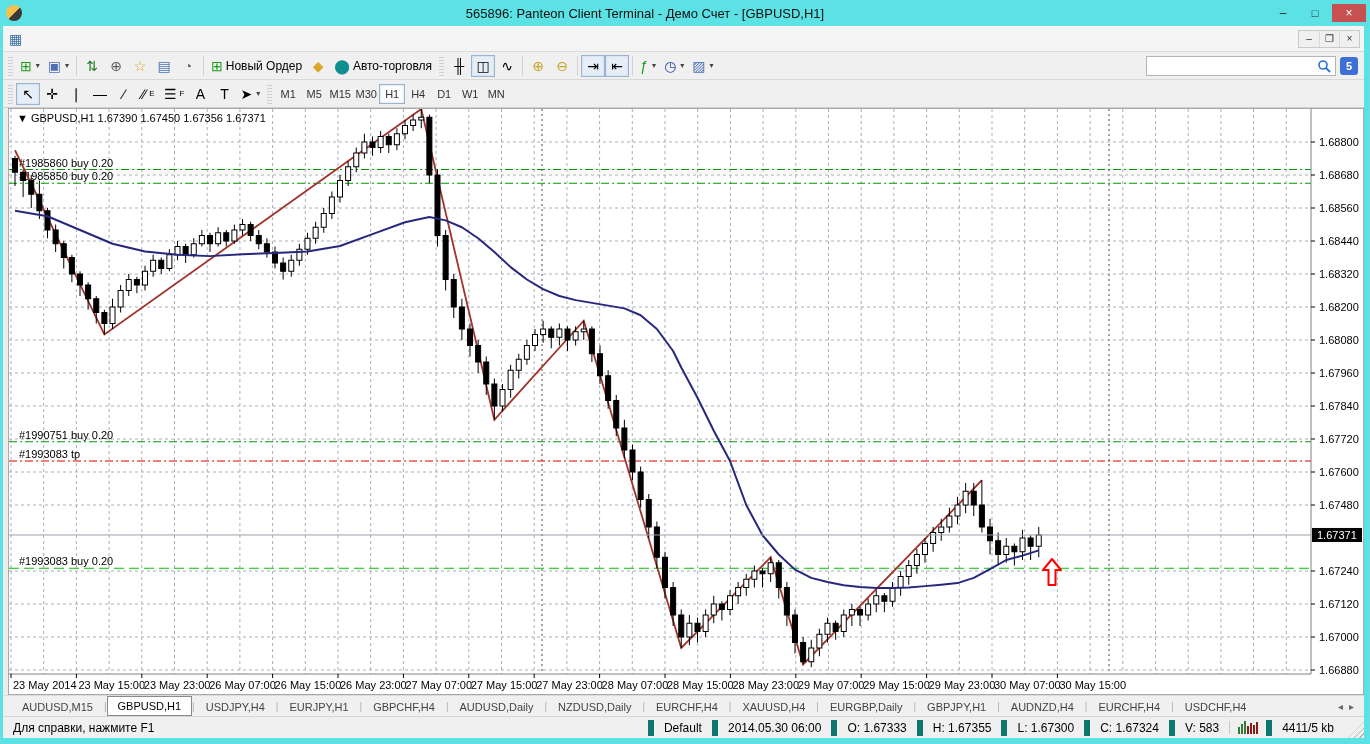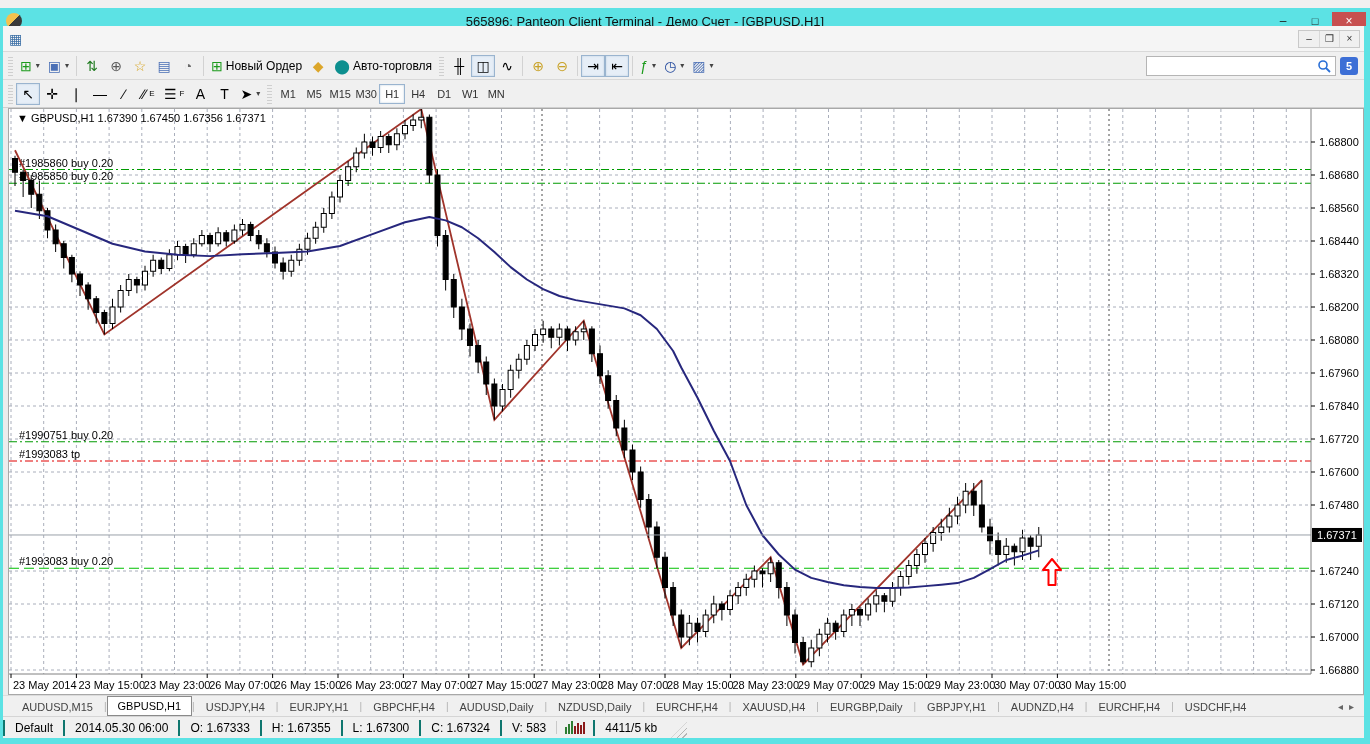--- a/index.html
+++ b/index.html
@@ -1,20 +1,20 @@
 <!DOCTYPE html>
 <html><head>
 <meta charset="utf-8">
 <style>
   html,body{margin:0;padding:0;background:#9e9e9e;}
   *{box-sizing:border-box;}
   .win{position:relative;width:1370px;height:744px;background:#f0f0f0;
        font-family:"Liberation Sans",sans-serif;font-size:12px;color:#000;overflow:hidden;}
   
-  .titlebar{position:absolute;left:0;top:8px;right:0;height:26px;background:#5ce2e4;
+  .titlebar{position:absolute;left:0;top:0;right:0;height:26px;background:#5ce2e4;
             display:flex;align-items:center;padding:0 4px;}
   .app-icon{width:16px;height:16px;border-radius:50%;
             background:linear-gradient(135deg,#f2c14e 50%,#3a3a3a 50%);margin-left:2px;}
   .title-text{flex:1;text-align:center;font-size:13px;color:#111;}
   .win-btns{display:flex;gap:2px;align-items:center;}
   .wbtn{width:30px;height:18px;display:flex;align-items:center;justify-content:center;
         font-size:12px;color:#222;cursor:default;}
   .wbtn.max{font-size:11px;}
   .wbtn.close{background:#c75050;color:#fff;width:34px;}
   .edge-l{position:absolute;left:0;top:26px;bottom:0;width:3px;background:#5ce2e4;z-index:40;}
@@ -62,21 +62,21 @@
           display:flex;align-items:flex-end;padding-left:8px;border-top:1px solid #dcdcdc;}
   .tab{padding:2px 10px;font-size:11px;color:#444;border:1px solid transparent;height:18px;
        display:flex;align-items:center;cursor:default;}
   .tab.active{background:#fff;border-color:#8a8a8a;color:#000;font-weight:normal;height:20px;}
   .tabdiv{color:#b0b0b0;align-self:center;font-size:10px;}
   .tab-arrows{margin-left:auto;margin-right:10px;align-self:center;color:#666;font-size:10px;
               display:flex;gap:6px;}
   
   .statusbar{position:absolute;left:3px;right:6px;top:716px;height:22px;background:#f0f0f0;
              border-top:1px solid #d5d5d5;display:flex;align-items:center;font-size:12px;}
-  .st{padding:0 10px;border-left:2px solid #0f766e;height:16px;display:flex;
+  .st{padding:0 10px;border-left:6px solid #0f766e;height:16px;display:flex;
       align-items:center;white-space:nowrap;}
   .st.first{border-left:none;flex:1;}
   .traffic{display:flex;align-items:flex-end;gap:1px;height:13px;padding:0 8px;
            border-left:1px solid #c9c9c9;}
   .traffic i{display:block;width:2px;background:#2e7d32;}
   .resize-grip{width:16px;height:16px;margin-left:4px;align-self:flex-end;
      background:repeating-linear-gradient(135deg,transparent 0 3px,#b5b5b5 3px 4px);
      clip-path:polygon(100% 0,100% 100%,0 100%);}
 </style>
 </head>
@@ -680,20 +680,21 @@
       <div class="tab">EURCHF,H4</div>
       <div class="tabdiv">|</div>
       <div class="tab">USDCHF,H4</div>
       <div class="tab-arrows">
         <div>◂</div>
         <div>▸</div>
       </div>
     </div>
 
   <div class="statusbar" id="statusbar">
+      <div class="st first">Для справки, нажмите F1</div>
       <div class="st">Default</div>
       <div class="st">2014.05.30 06:00</div>
       <div class="st">O: 1.67333</div>
       <div class="st">H: 1.67355</div>
       <div class="st">L: 1.67300</div>
       <div class="st">C: 1.67324</div>
       <div class="st">V: 583</div>
       <div class="traffic">
         <i style="height: 7px; background: rgb(46, 125, 50);"></i>
         <i style="height: 10px; background: rgb(46, 125, 50);"></i>

